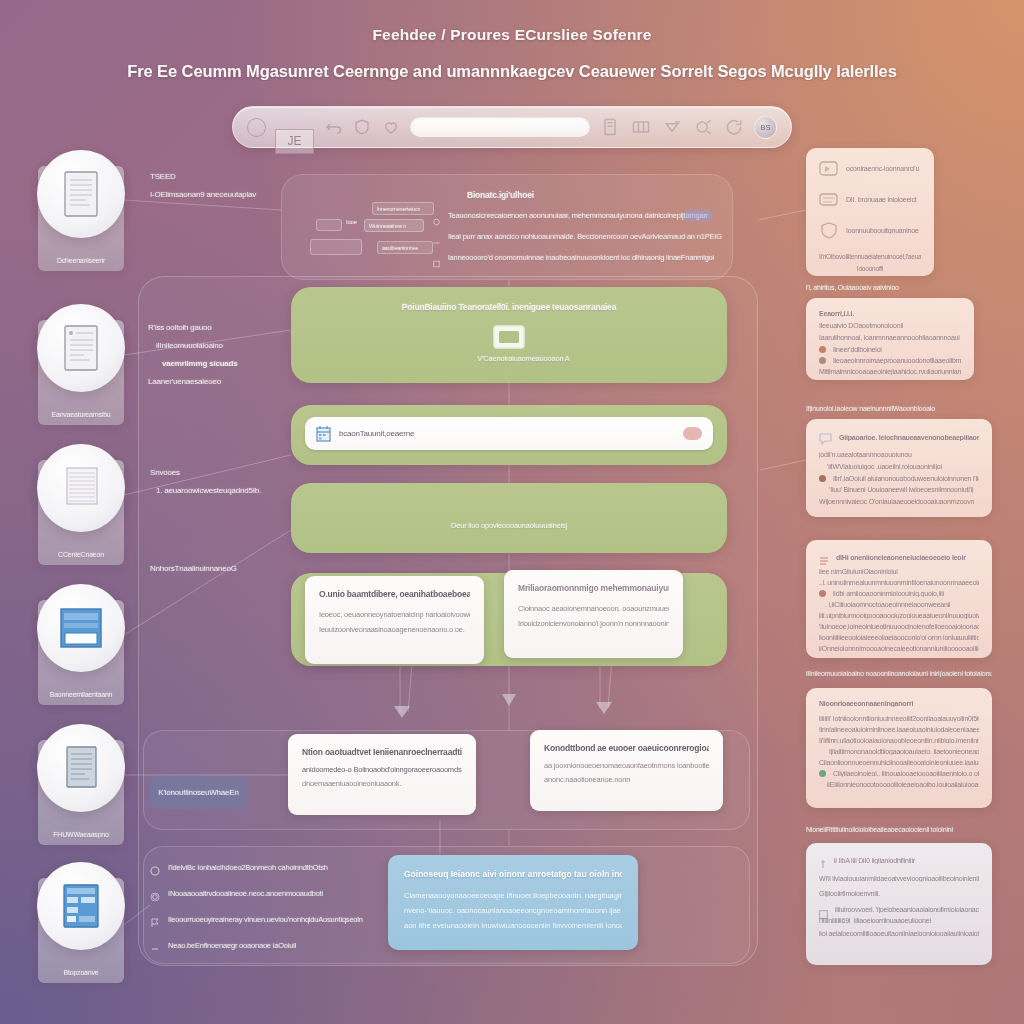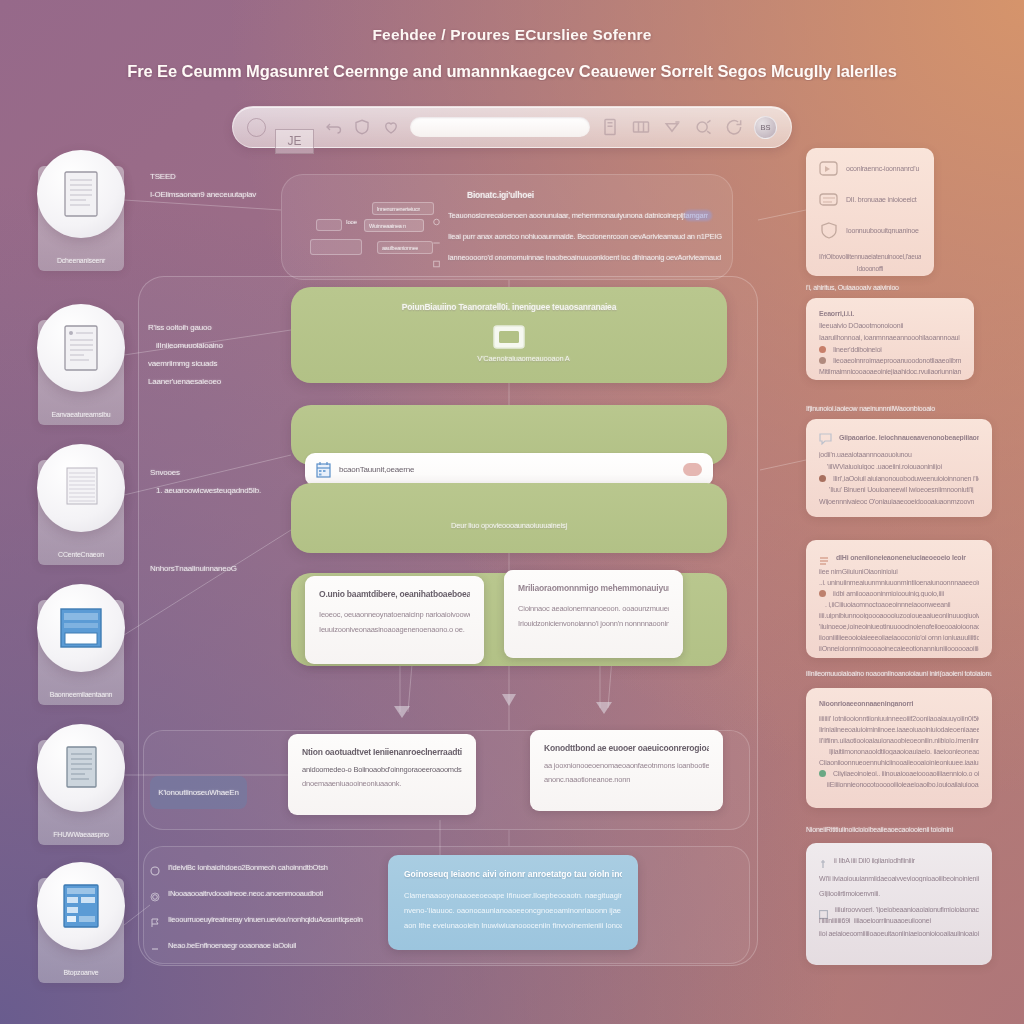--- a/index.html
+++ b/index.html
@@ -129,21 +129,21 @@
   #green1 .g-title{position:absolute;left:0;right:0;top:15px;text-align:center;font-size:8.5px;font-weight:bold;}
   #green1 .g-ico{position:absolute;left:50%;top:37px;margin-left:-17px;width:34px;height:26px;}
   #green1 .g-ico svg{width:100%;height:100%;}
   #green1 .g-cap{position:absolute;left:0;right:0;top:67px;text-align:center;font-size:7.5px;margin-left:29px;}
 
   #green2{left:291px;top:405px;width:436px;height:60px;}
   #searchbar{
     position:absolute;left:14px;top:12px;right:14px;height:33px;border-radius:10px;
     background:linear-gradient(180deg,#ffffff,#fbf9f8);
     box-shadow:0 1px 3px rgba(60,40,55,0.18);
-    display:flex;align-items:center;gap:8px;padding:0 11px;box-sizing:border-box;margin-top:36px;
+    display:flex;align-items:center;gap:8px;padding:0 11px;box-sizing:border-box;
   }
   #searchbar .sb-ico{width:15px;height:17px;flex:0 0 auto;}
   #searchbar .sb-ico svg{width:100%;height:100%;}
   #searchbar .tx{font-size:8px;}
   #searchbar .sb-btn{position:absolute;right:11px;width:19px;height:13px;border-radius:7px;
     background:rgba(224,170,165,0.85);filter:blur(0.7px);}
 
   #green3{left:291px;top:483px;width:436px;height:70px;}
   #green3 .r1{position:absolute;left:0;right:0;top:18px;display:flex;align-items:center;justify-content:center;gap:7px;}
   #green3 .r1 .ic{width:11px;height:11px;opacity:0.75;}
@@ -357,21 +357,21 @@
               </g>
             </svg>
         </div>
       </div>
       <div class="rail-cap tx">Eanvaeaturearnsibu</div>
     </div>
   </div>
   <div class="abs rail-txt" style="left:148px;top:323px;width:135px;">
     <span class="tx">R'iss ooltoih gauoo</span>
     <span class="tx" style="margin-left:8px;">iIIniieomuuoiaioaino</span>
-    <span class="tx" style="">vaemriimmg sicuads</span>
+    <span class="tx" style="margin-left:14px;font-weight:bold;">vaemriimmg sicuads</span>
     <span class="tx">Laaner'uenaesaieoeo</span>
   </div>
 
   <div class="abs rail-item" style="left:38px;top:460px;">
     <div class="rail-card">
       <div class="rail-bubble">
         <div class="doc-ico">
           <svg viewBox="0 0 40 50">
               <rect x="6" y="5" width="30" height="36" fill="#f4f3f6" stroke="#b9b6c0" stroke-width="1"></rect>
               <g stroke="#d4d1da" stroke-width="1">
@@ -456,21 +456,21 @@
     <div class="bulletrow" style="top:57px;width:290px;">
       <div class="dot"><svg viewBox="0 0 10 10">
             <path d="M1 5h8" stroke="#fff" stroke-width="1.2"></path>
           </svg></div>
       <span class="tx">Iieai purr anax aoncico nohiuoaunmaide. Beccionenrcoon oevAorivieamaud an n1PEIGO</span>
     </div>
     <div class="bulletrow" style="top:78px;width:290px;">
       <div class="dot"><svg viewBox="0 0 10 10">
             <rect x="1.5" y="1.5" width="7" height="7" fill="none" stroke="#fff" stroke-width="1.1"></rect>
           </svg></div>
-      <span class="tx">lanneooooro'd onomomuinnae  inaobeoainuuoonkioent ioc dihinaonig oevAorivieamaud</span>
+      <span class="tx">lanneooooro'd onomomuinnae  inaobeoainuuoonkioent ioc dihinaonig iinaeFnanmigoi</span>
     </div>
     <div class="minichip" style="left:90px;top:27px;width:62px;height:13px;">
       <span class="tx">lnnenumenerteiucn</span>
     </div>
     <div class="minichip" style="left:82px;top:44px;width:60px;height:13px;background:rgba(255,255,255,0.16);">
       <span class="tx">Wuinneaainea n</span>
     </div>
     <div class="minichip" style="left:95px;top:66px;width:56px;height:13px;">
       <span class="tx">aaulbeanionnee</span>
     </div>

